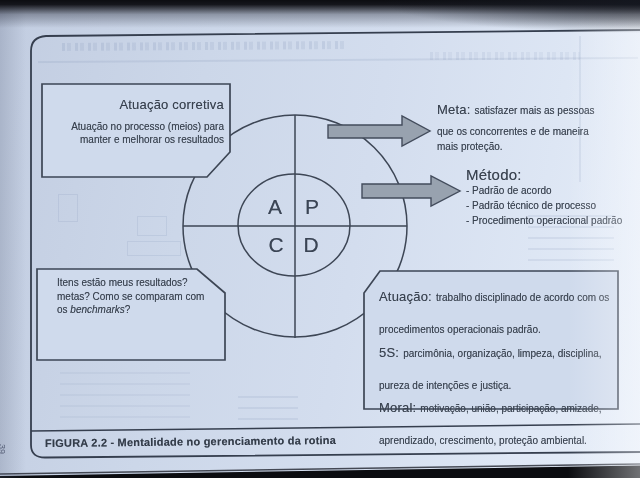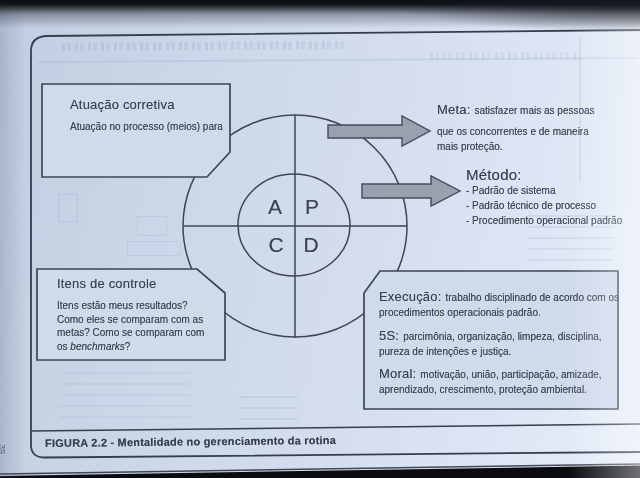--- a/index.html
+++ b/index.html
@@ -29,33 +29,33 @@
     background:repeating-linear-gradient(180deg,rgba(108,128,168,.5) 0 2px,rgba(108,128,168,0) 2px 11px);}
   
   svg.art{position:absolute;left:0;top:0;z-index:2;}
   
   .txt{position:absolute;z-index:3;text-shadow:0 0 .6px rgba(55,64,80,.5);}
   .box-title{font-size:13px;font-weight:500;letter-spacing:.2px;line-height:16px;margin-bottom:7px;}
   .body{font-size:10px;line-height:13px;}
   .body-inline{font-size:10px;}
   .lead{font-size:13px;font-weight:500;margin-right:4px;letter-spacing:.2px;text-align:right;}
   .lrow{white-space:nowrap;line-height:16px;}
-  .t-atuacao{left:70px;top:97px;width:172px;}
+  .t-atuacao{left:52px;top:97px;width:172px;text-align:right;}
   .t-itens{left:57px;top:276px;width:176px;}
   .t-itens .body{line-height:13.5px;}
   .t-meta{left:437px;top:101px;}
   .t-meta .lrow{margin-bottom:5px;}
   .t-meta .body{line-height:15px;}
   .t-metodo{left:466px;top:166px;}
   .t-metodo .lead-line{font-size:15px;font-weight:500;line-height:17px;letter-spacing:.2px;}
   .t-metodo .sub{margin:2px 0 4px 0;line-height:14px;}
   .t-metodo .it{line-height:15px;}
   .t-execucao{left:379px;top:288px;width:236px;}
   .t-execucao .para{margin-bottom:7px;}
-  .t-execucao .para .body{line-height:13.5px;}
+  .t-execucao .para .body{line-height:13.5px;margin-top:17px;}
   .t-execucao .para.moral{margin-top:3px;}
   .pdca{position:absolute;z-index:3;font-size:21px;color:#3a4454;transform:translate(-50%,-50%);
     text-shadow:0 0 .6px rgba(55,64,80,.5);}
   .caption{left:45px;top:437px;font-size:11px;font-weight:bold;letter-spacing:.2px;color:#333c49;
     transform:rotate(-.6deg);transform-origin:left top;}
   .pagenum{position:absolute;left:-3px;top:444px;z-index:3;font-size:9px;color:#5a637b;transform:rotate(90deg);}
   em.bmk{font-style:italic;}
 </style>
 </head>
 <body>
@@ -91,46 +91,45 @@
     <path d="M 640,30 L 46,36 Q 31,37 31,51 L 31,445 Q 31,458 46,457.5 L 640,452" fill="none" stroke="#353e4e" stroke-width="1.8"></path>
     <path d="M 31,431 L 640,424" fill="none" stroke="#353e4e" stroke-width="1.5"></path>
 
     <path d="M 0,474 L 640,464" fill="none" stroke="#2a2e38" stroke-width="1.6" opacity=".85"></path>
     <path d="M 0,478 L 640,478 L 640,465.5 L 0,476 Z" fill="#0b0c10"></path>
   </svg>
 
   <div class="txt t-atuacao">
     <div class="box-title">Atuação corretiva</div>
     <div class="body">Atuação no processo (meios) para</div>
+    <div class="body">manter e melhorar os resultados</div>
   </div>
 
   <div class="txt t-itens">
-    <div class="box-title">Itens de controle</div>
     <div class="body">Itens estão meus resultados?</div>
-    <div class="body">Como eles se comparam com as</div>
     <div class="body">metas? Como se comparam com</div>
     <div class="body"><span>os </span><em class="bmk">benchmarks</em><span>?</span></div>
   </div>
 
   <div class="txt t-meta">
     <div class="lrow"><span class="lead">Meta:</span><span class="body-inline">satisfazer mais as pessoas</span></div>
     <div class="body">que os concorrentes e de maneira</div>
     <div class="body">mais proteção.</div>
   </div>
 
   <div class="txt t-metodo">
     <div class="lead-line">Método:</div>
-    <div class="body it">- Padrão de sistema</div>
+    <div class="body it">- Padrão de acordo</div>
     <div class="body it">- Padrão técnico de processo</div>
     <div class="body it">- Procedimento operacional padrão</div>
   </div>
 
   <div class="txt t-execucao">
     <div class="para">
-      <div class="lrow"><span class="lead">Execução:</span><span class="body-inline">trabalho disciplinado de acordo com os</span></div>
+      <div class="lrow"><span class="lead">Atuação:</span><span class="body-inline">trabalho disciplinado de acordo com os</span></div>
       <div class="body">procedimentos operacionais padrão.</div>
     </div>
     <div class="para">
       <div class="lrow"><span class="lead">5S:</span><span class="body-inline">parcimônia, organização, limpeza, disciplina,</span></div>
       <div class="body">pureza de intenções e justiça.</div>
     </div>
     <div class="para moral">
       <div class="lrow"><span class="lead">Moral:</span><span class="body-inline">motivação, união, participação, amizade,</span></div>
       <div class="body">aprendizado, crescimento, proteção ambiental.</div>
     </div>

